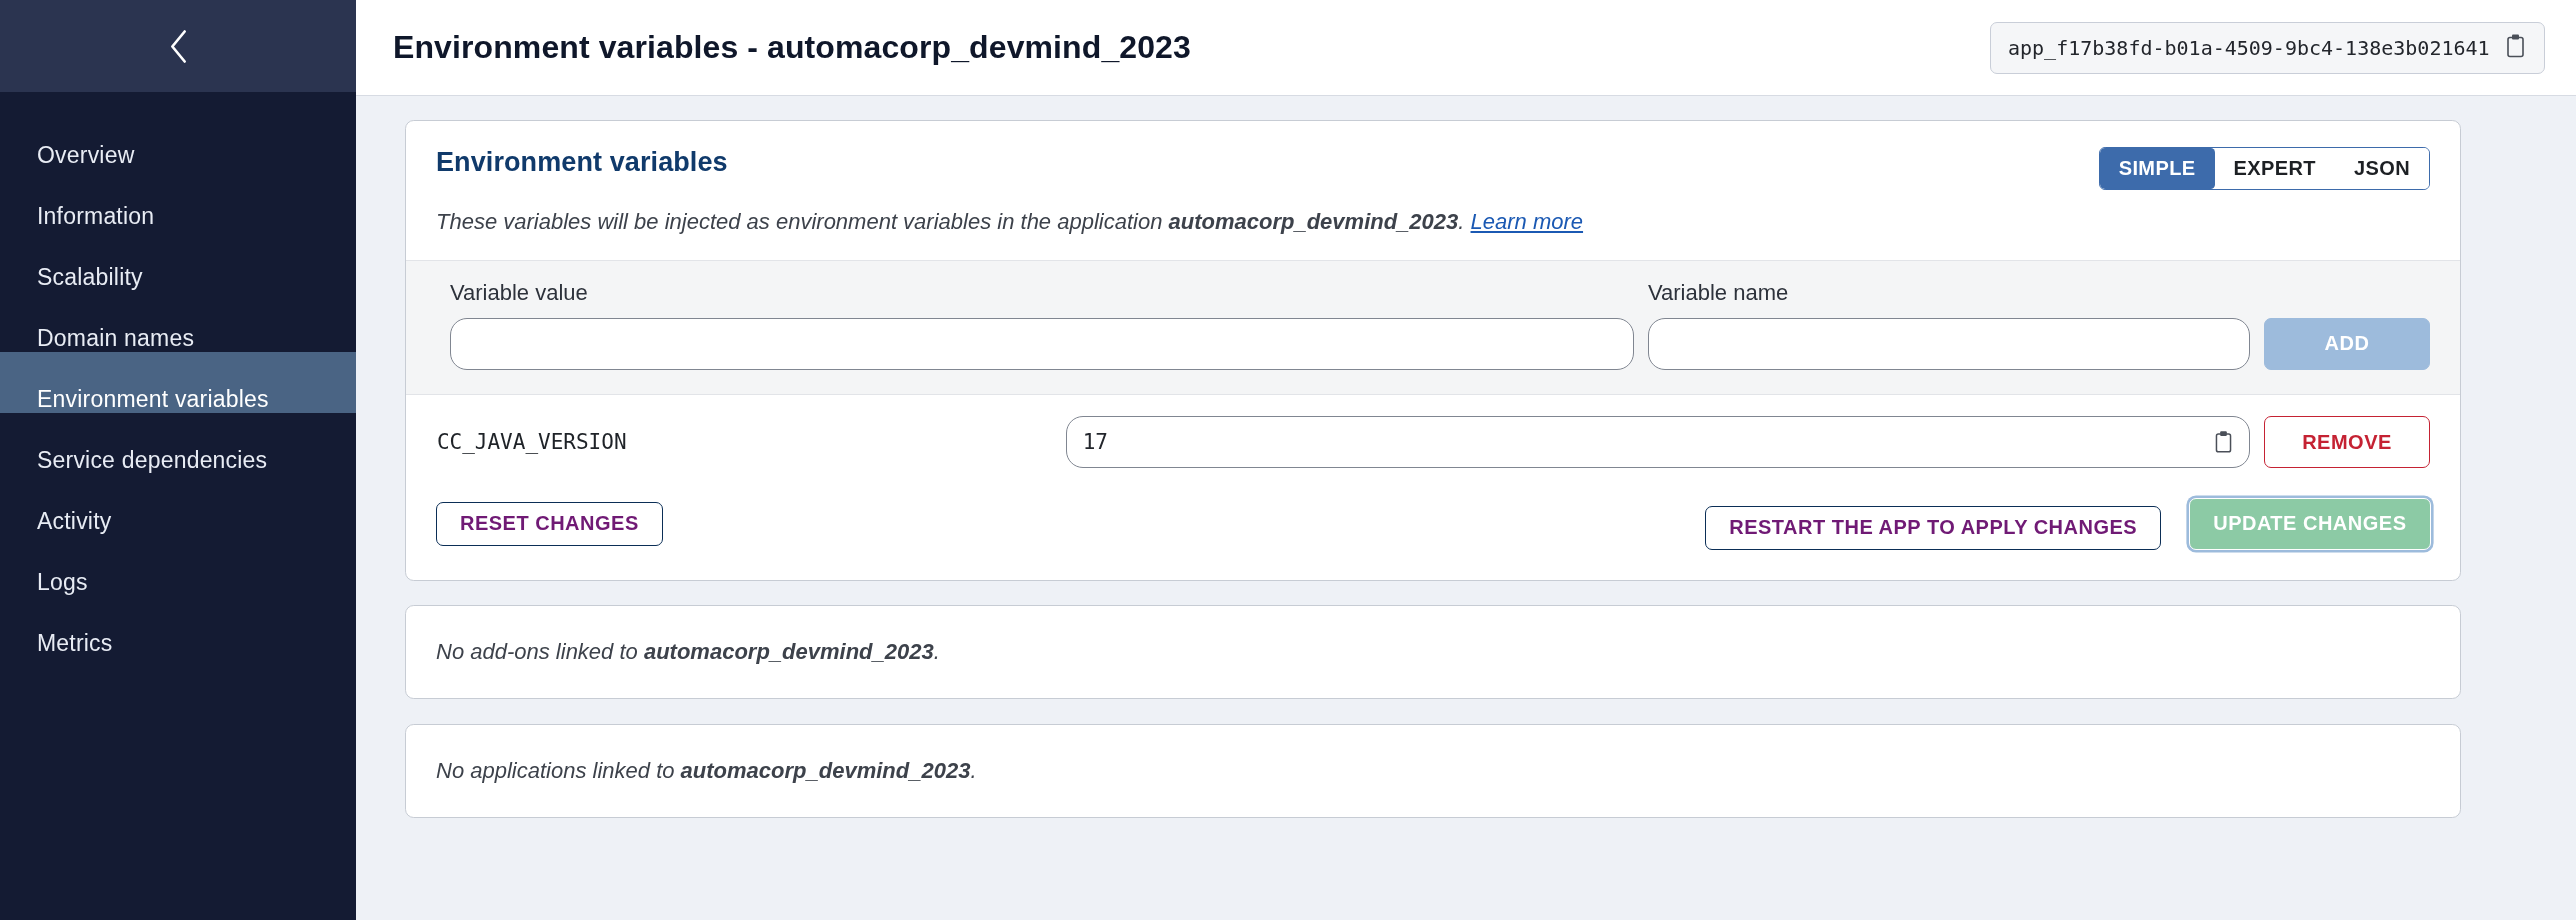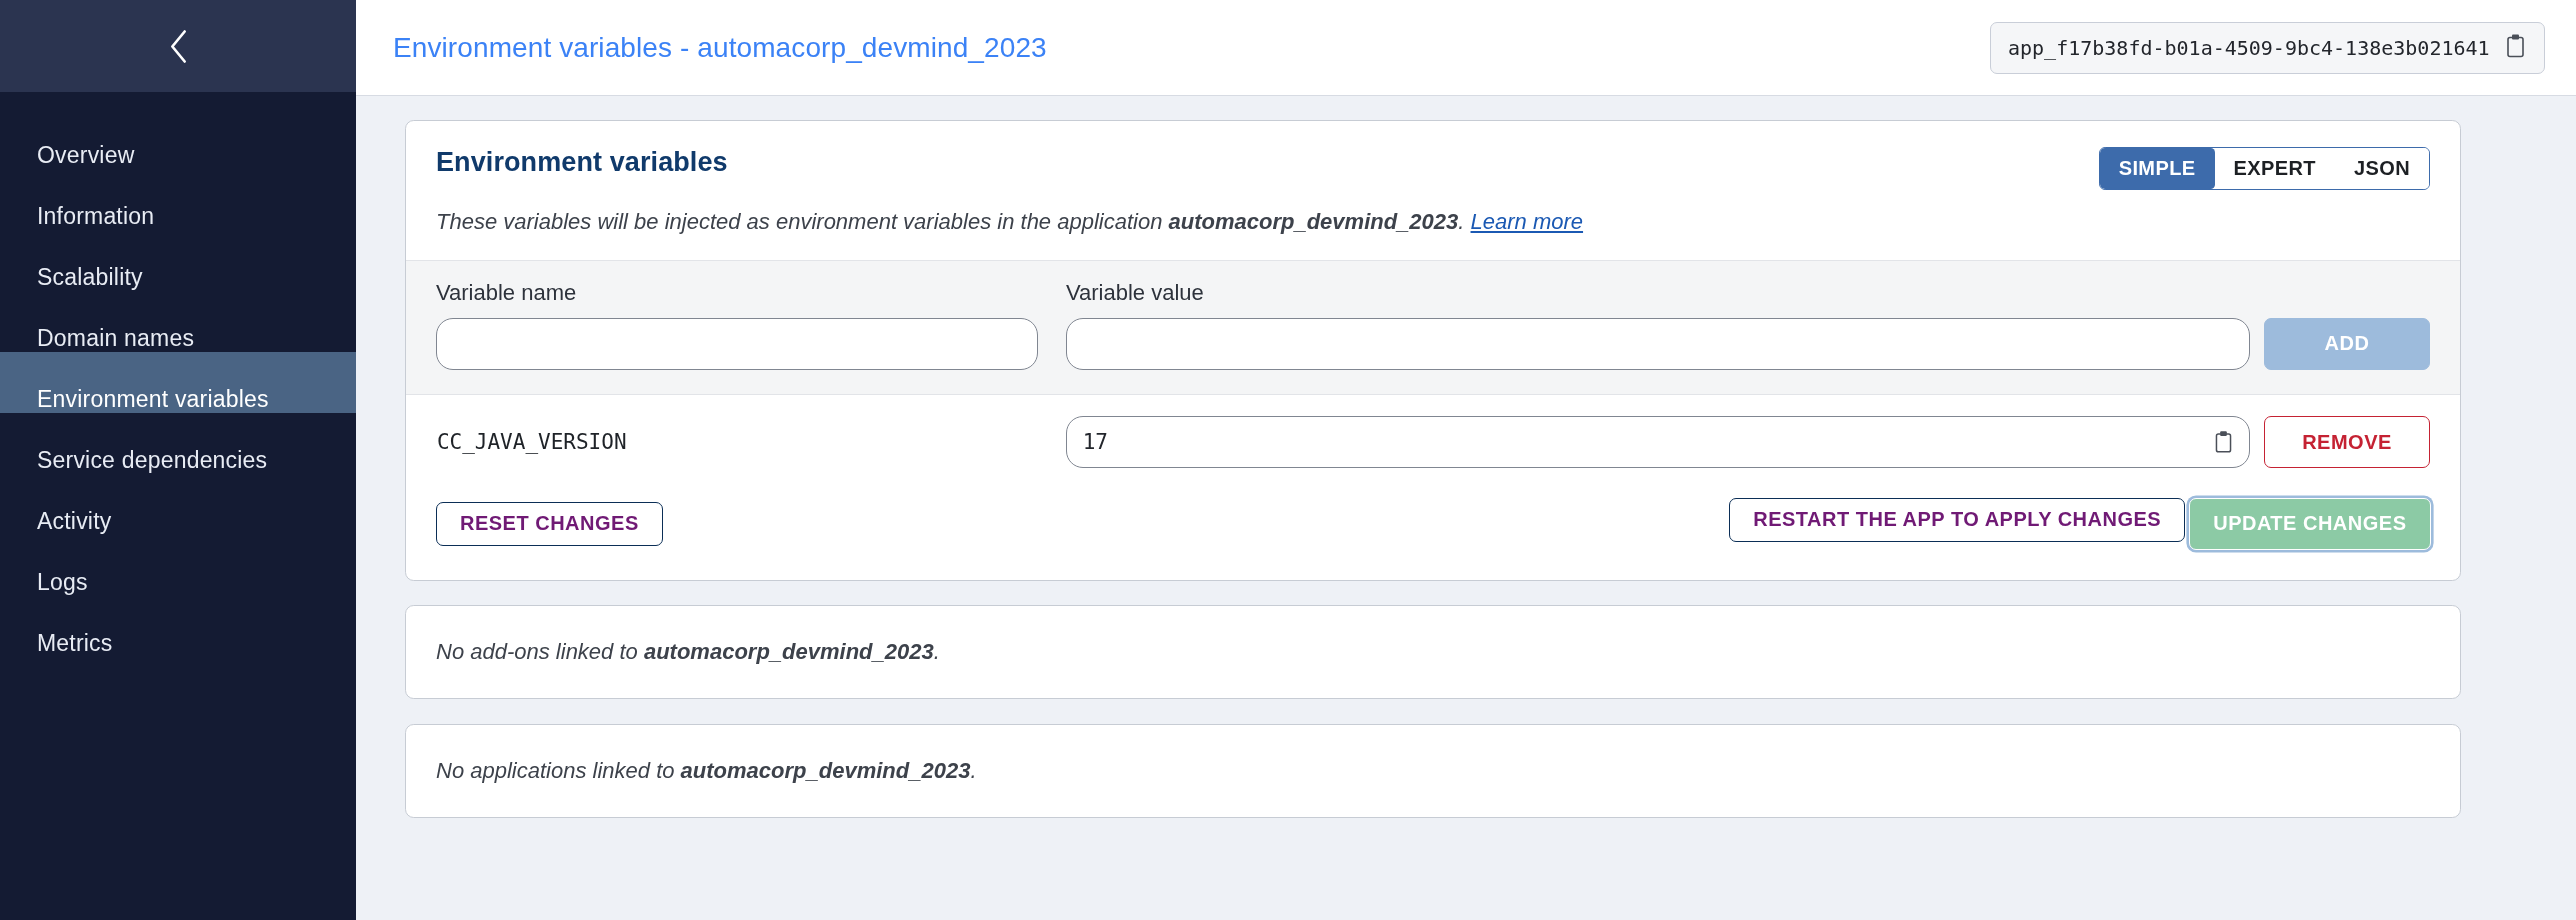--- a/index.html
+++ b/index.html
@@ -100,23 +100,23 @@
     flex: 0 0 96px;
     background: #ffffff;
     border-bottom: 0.9px solid #d7dbe3;
     display: flex;
     align-items: center;
     justify-content: space-between;
     padding: 0 31px 0 37px;
   }
 
   .page-title {
-    font-size: 28px;
-    color: #3b82f6;
-    font-weight: 400;
+    font-size: 32px;
+    color: #0f172a;
+    font-weight: 700;
     letter-spacing: 0.1px;
   }
 
   .app-id-box {
     display: flex;
     align-items: center;
     gap: 14px;
     border: 0.9px solid #c9ced8;
     border-radius: 7px;
     background: #f5f6f8;
@@ -291,21 +291,21 @@
     min-width: 166px;
   }
 
   
   .actions-row {
     display: flex;
     align-items: center;
     justify-content: space-between;
     padding: 8.7px 26px 30px 30px;
   }
-  .actions-right { display: flex; align-items: flex-start; gap: 4px; }
+  .actions-right { display: flex; align-items: flex-end; gap: 28px; }
 
   .btn-outline-navy {
     background: #ffffff;
     border: 1.7px solid #0b2e56;
     color: #701a75;
     height: 44px;
   }
 
   .btn-update {
     background: #8ccaa5;
@@ -409,26 +409,26 @@
           <button class="seg">JSON</button>
         </div>
       </div>
 
       <p class="card-desc">
         <span>These variables will be injected as environment variables in the application </span><b>automacorp_devmind_2023</b><span>. </span><a>Learn more</a>
       </p>
 
       <div class="form-band">
         <div class="form-row">
+          <div class="field value-field">
+            <label class="field-label">Variable value</label>
+            <input class="text-input" type="text" placeholder="" style="">
+          </div>
           <div class="field name-field">
             <label class="field-label">Variable name</label>
-            <input class="text-input" type="text" placeholder="" style="">
-          </div>
-          <div class="field value-field">
-            <label class="field-label">Variable value</label>
             <input class="text-input" type="text" placeholder="" style="">
           </div>
           <button class="btn btn-add">ADD</button>
         </div>
       </div>
 
       <div class="var-row">
         <div class="var-name">CC_JAVA_VERSION</div>
         <div class="var-value-wrap">
           <input class="text-input" type="text" value="17" style="">

